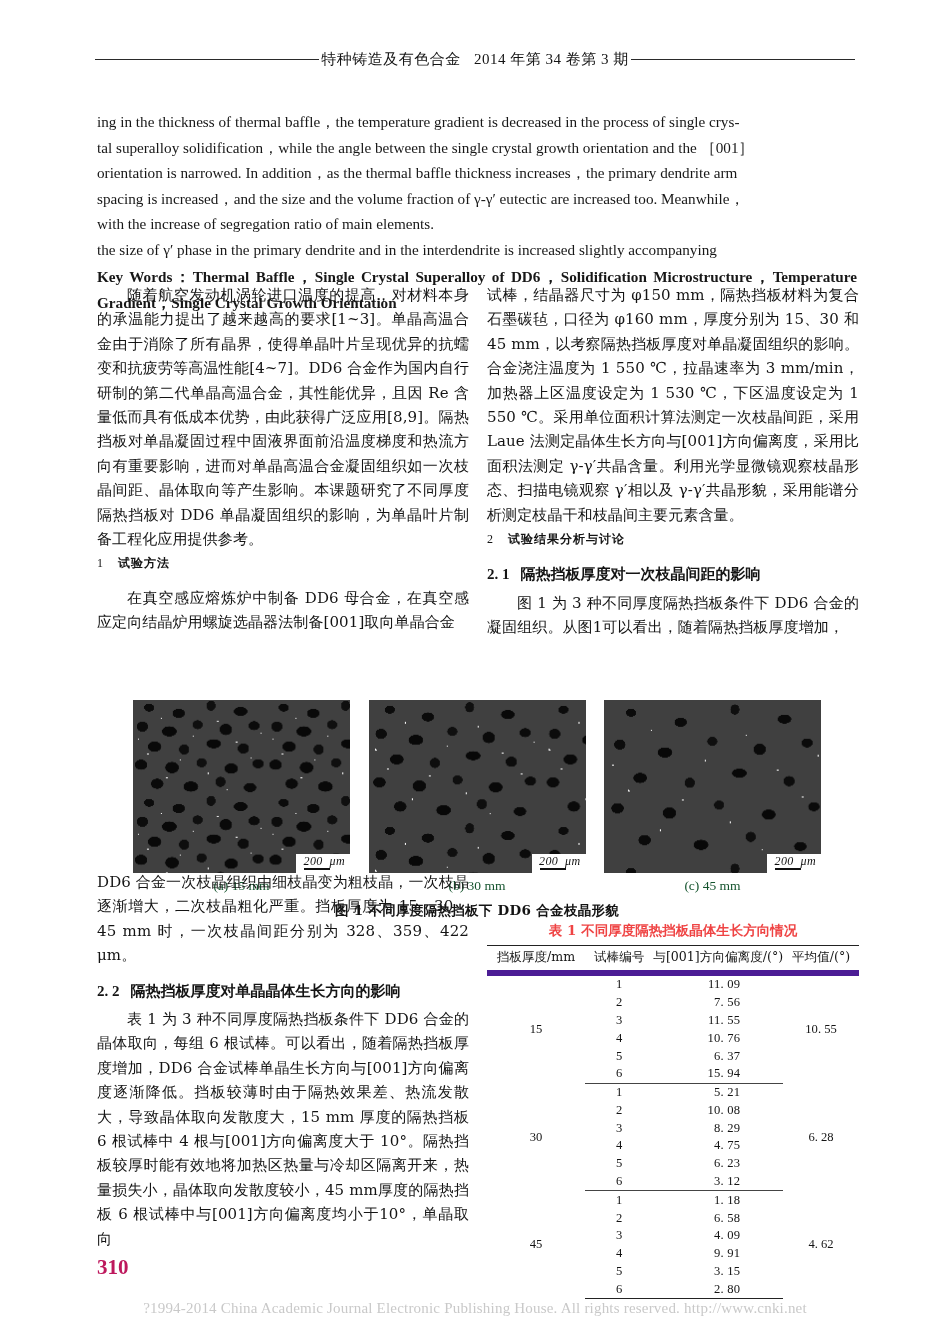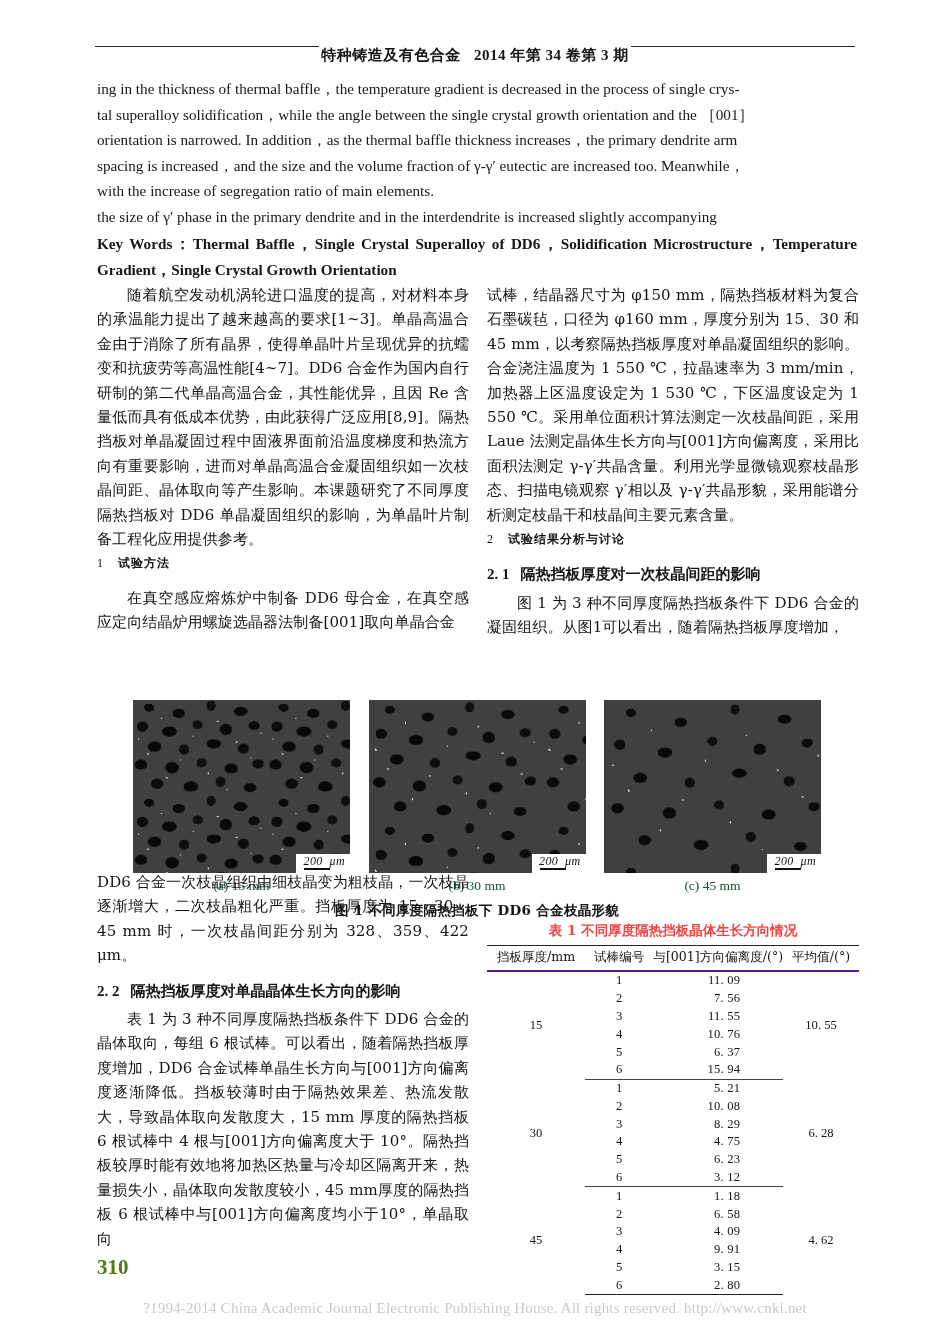--- a/index.html
+++ b/index.html
@@ -23,45 +23,44 @@
   }
 
   
   .runhead {
     position: absolute;
     top: 46px;
     left: 95px;
     width: 760px;
     height: 26px;
     display: flex;
-    align-items: flex-start;
+    align-items: center;
     justify-content: center;
     gap: 0;
-    font-weight: bold;
   }
   .runhead .rule {
     flex: 1 1 auto;
     height: 1px;
     background: #2a2a2a;
   }
   .runhead .rh-text {
     flex: 0 0 auto;
     padding: 0 2px;
     font-size: 15.5px;
     letter-spacing: .5px;
     white-space: nowrap;
     color: #141414;
   }
   .runhead .rh-text .rh-cn { font-family: "DejaVu Serif", serif; font-size: 15px; }
   .runhead .rh-text .rh-en { font-family: "Liberation Serif", serif; font-size: 15px; }
 
   
   .abstract {
     position: absolute;
-    top: 76px;
+    top: 109px;
     left: 97px;
     width: 760px;
     font-size: 15.2px;
     line-height: 25.5px;
     text-align: justify;
     text-justify: inter-word;
     color: #171717;
   }
   .abstract p { margin: 0; }
   .abstract .kw {
@@ -248,21 +247,21 @@
   }
   table.data thead th {
     font-weight: normal;
     font-family: "DejaVu Serif", serif;
     font-size: 12.6px;
     padding: 3px 0 4px 0;
     text-align: center;
     white-space: nowrap;
   }
   table.data thead tr.top { border-top: 1.6px solid #222; }
-  table.data thead tr.hdr { border-bottom: 2px solid #4c1d95; }
+  table.data thead tr.hdr { border-bottom: 6px solid #4c1d95; }
   table.data tbody td {
     padding: 0.9px 0;
     text-align: center;
     height: 16px;
   }
   table.data tbody tr.group-end td { border-bottom: 1px solid #444; }
   table.data tbody tr.last td { border-bottom: 1.8px solid #222; }
   td.c-thick { width: 27%; }
   td.c-no    { width: 19%; }
   td.c-dev   { width: 33%; }
@@ -270,21 +269,21 @@
   .num-cell { display: inline-block; width: 44px; text-align: right; letter-spacing: .2px;}
 
   
   .pagenum {
     position: absolute;
     top: 1255px;
     left: 97px;
     font-family: "Liberation Serif", serif;
     font-weight: bold;
     font-size: 21px;
-    color: #4d7c0f;
+    color: #be185d;
   }
   .footer {
     position: absolute;
     top: 1300px;
     left: 0;
     width: 950px;
     text-align: center;
     font-family: "Liberation Serif", serif;
     font-size: 15px;
     color: #c9c9c9;

